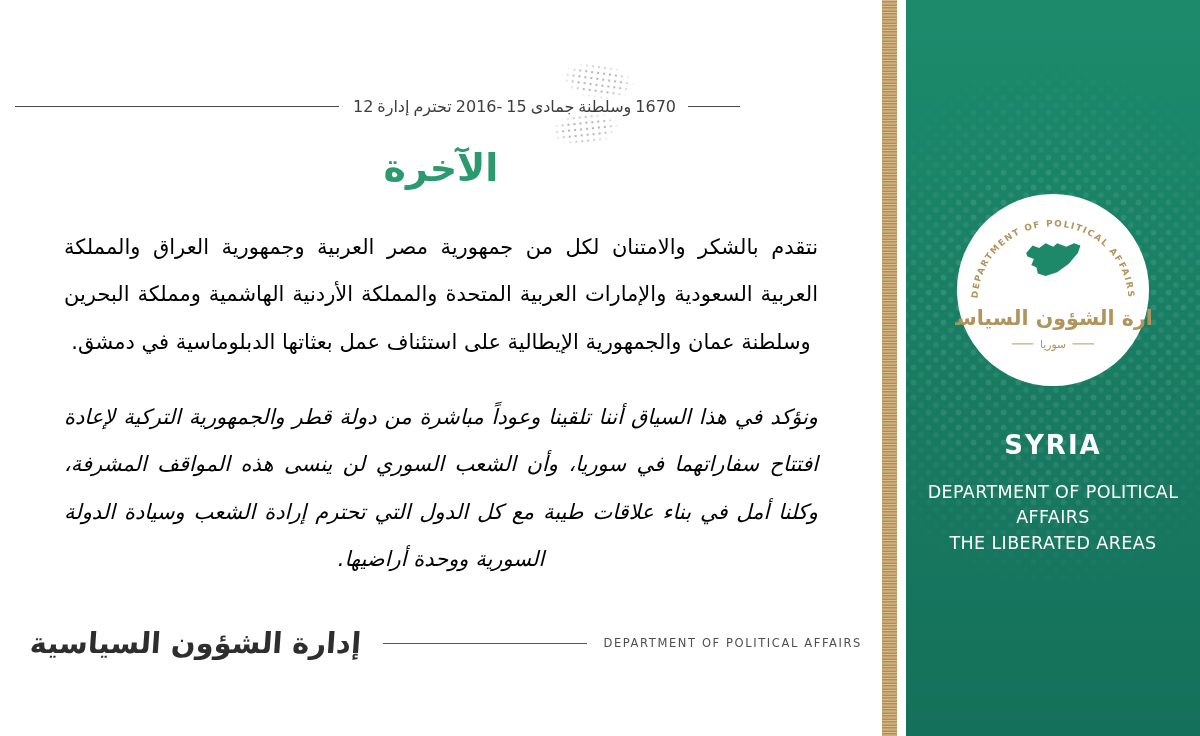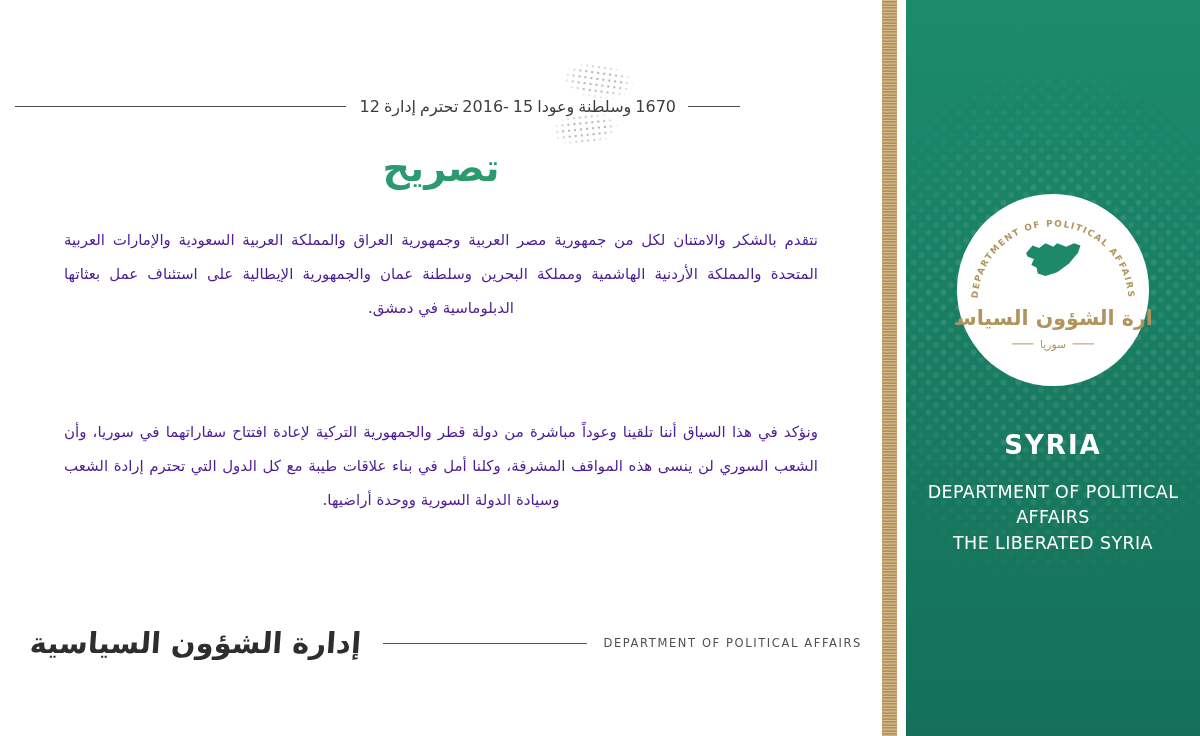--- a/index.html
+++ b/index.html
@@ -22,24 +22,24 @@
   .rule { height:0; border-top:1.6px solid #4a4a4a; }
   .rule-left  { flex:1; margin-right:14px; }
   .rule-right { width:52px; margin-left:12px; }
   .date-text { display:flex; align-items:baseline; gap:4px; font-size:16px; color:#3d3d3d;
                white-space:nowrap; }
 
   .title { position:absolute; left:0; top:146px; width:882px; text-align:center;
            font-size:38px; font-weight:bold; color:#2b9a6e; }
 
   .para { position:absolute; left:64px; width:754px; direction:rtl;
-          font-size:15px; line-height:2.25; color:#4c1d95;
+          font-size:21px; line-height:2.25; color:#000000;
           text-align:justify; text-align-last:center; }
   .p1 { top:224px; }
-  .p2 { top:416px; }
+  .p2 { top:394px;font-style:italic; }
 
   .sig-row { position:absolute; left:30px; right:20px; bottom:58px; height:70px;
              display:flex; align-items:center; direction:ltr; }
   .calligraphy { font-size:29px; font-weight:bold; color:#2e2e2e; direction:rtl;
                  transform:skewX(-4deg); letter-spacing:-1px; white-space:nowrap; }
   .sig-rule { flex:1; height:0; border-top:1.5px solid #555; margin:0 16px 0 22px; }
   .sig-en { font-size:11.5px; letter-spacing:1.6px; color:#4f4f4f; white-space:nowrap; }
 
   
   .stripe { width:15px; height:736px; background-color:#c2a169;
@@ -77,28 +77,28 @@
     <div class="halftone ht-b"></div>
 
     <div class="date-row">
       <div class="rule rule-left"></div>
       <div class="date-text">
         <span>12</span>
         <span>إدارة</span>
         <span>تحترم</span>
         <span>2016-</span>
         <span>15</span>
-        <span>وعودا</span>
+        <span>جمادى</span>
         <span>وسلطنة</span>
         <span>1670</span>
       </div>
       <div class="rule rule-right"></div>
     </div>
 
-    <div class="title">تصريح</div>
+    <div class="title">الآخرة</div>
 
     <p class="para p1">نتقدم بالشكر والامتنان لكل من جمهورية مصر العربية وجمهورية العراق والمملكة العربية السعودية والإمارات العربية المتحدة والمملكة الأردنية الهاشمية ومملكة البحرين وسلطنة عمان والجمهورية الإيطالية على استئناف عمل بعثاتها الدبلوماسية في دمشق.</p>
 
     <p class="para p2">ونؤكد في هذا السياق أننا تلقينا وعوداً مباشرة من دولة قطر والجمهورية التركية لإعادة افتتاح سفاراتهما في سوريا، وأن الشعب السوري لن ينسى هذه المواقف المشرفة، وكلنا أمل في بناء علاقات طيبة مع كل الدول التي تحترم إرادة الشعب وسيادة الدولة السورية ووحدة أراضيها.</p>
 
     <div class="sig-row">
       <div class="calligraphy">إدارة الشؤون السياسية</div>
       <div class="sig-rule"></div>
       <div class="sig-en">DEPARTMENT OF POLITICAL AFFAIRS</div>
     </div>
@@ -124,16 +124,16 @@
       <text x="100" y="136" text-anchor="middle" font-size="21" font-weight="bold" fill="#b1945c" direction="rtl" font-family="DejaVu Sans, sans-serif">إدارة الشؤون السياسية</text>
       <line x1="58" y1="155" x2="80" y2="155" stroke="#b1945c" stroke-width="1"></line>
       <text x="100" y="159" text-anchor="middle" font-size="11" fill="#b1945c" font-family="DejaVu Sans, sans-serif">سوريا</text>
       <line x1="120" y1="155" x2="142" y2="155" stroke="#b1945c" stroke-width="1"></line>
     </svg>
 
     <div class="panel-country">SYRIA</div>
 
     <div class="panel-dept">
       <div>DEPARTMENT OF POLITICAL AFFAIRS</div>
-      <div>THE LIBERATED SYRIA</div>
+      <div>THE LIBERATED AREAS</div>
     </div>
   </div>
 </div>
 
 </body></html>

